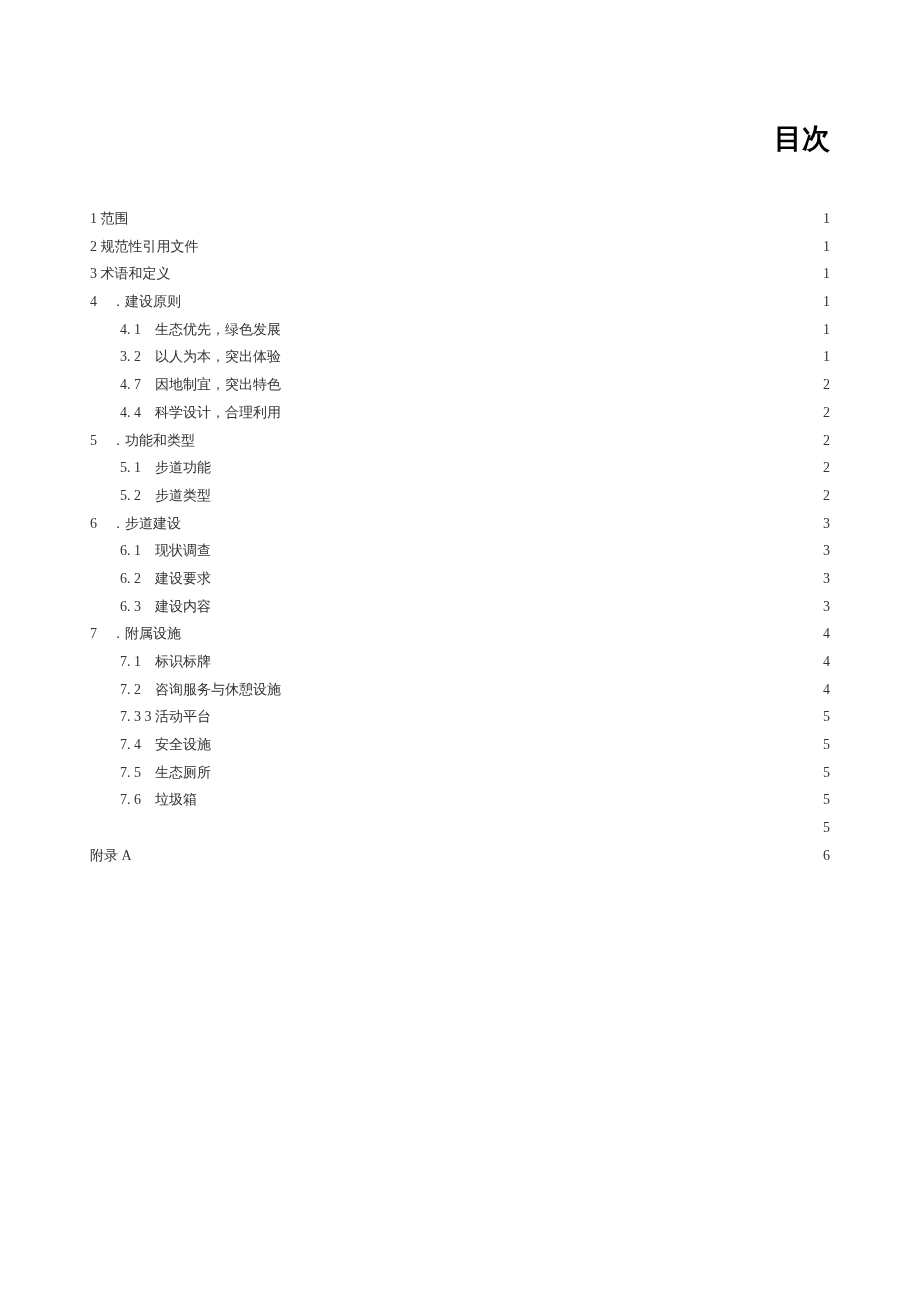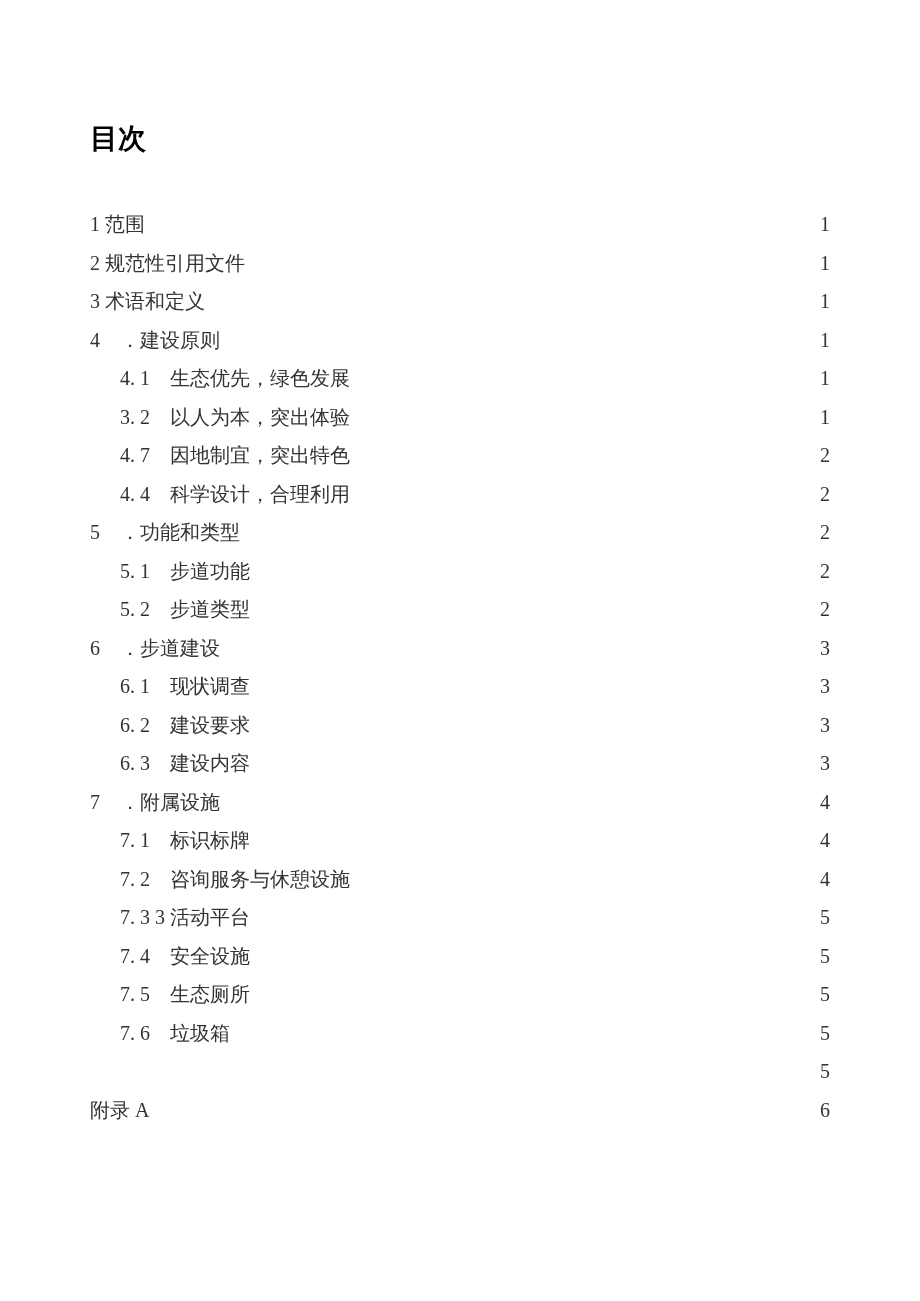--- a/index.html
+++ b/index.html
@@ -9,28 +9,28 @@
     }
     body {
       width: 920px;
       height: 1301px;
       background: #fff;
       font-family: "SimSun", "Microsoft YaHei", serif;
       color: #333;
       padding: 120px 90px 0 90px;
     }
     .title {
-      text-align: left;
+      text-align: right;
       font-size: 28px;
       font-weight: bold;
       margin-bottom: 48px;
       color: #000;
     }
     .toc {
-      font-size: 20px;
+      font-size: 14px;
       line-height: 1.8;
     }
     .toc-row {
       display: flex;
       align-items: baseline;
       margin-bottom: 2.5px;
       white-space: nowrap;
     }
     .toc-label {
       white-space: nowrap;

